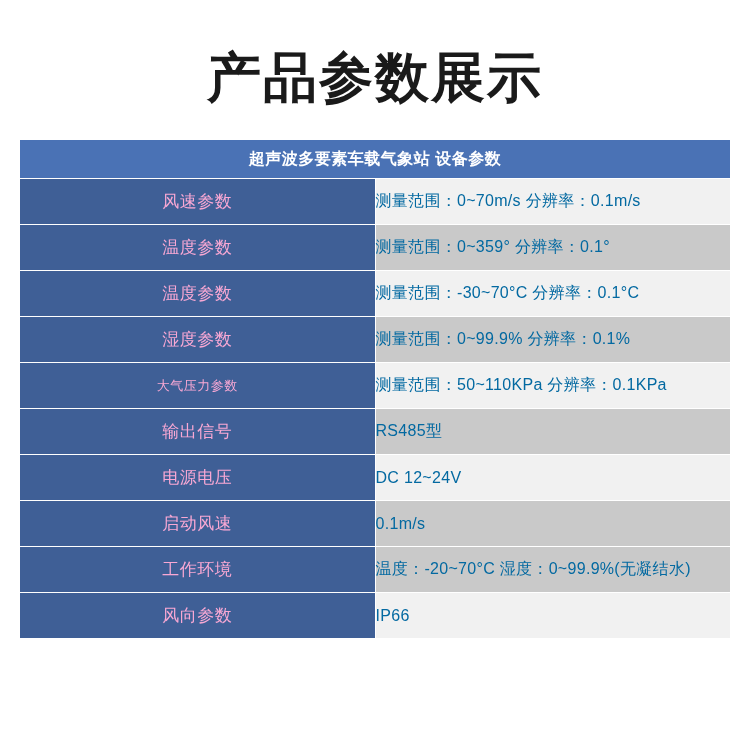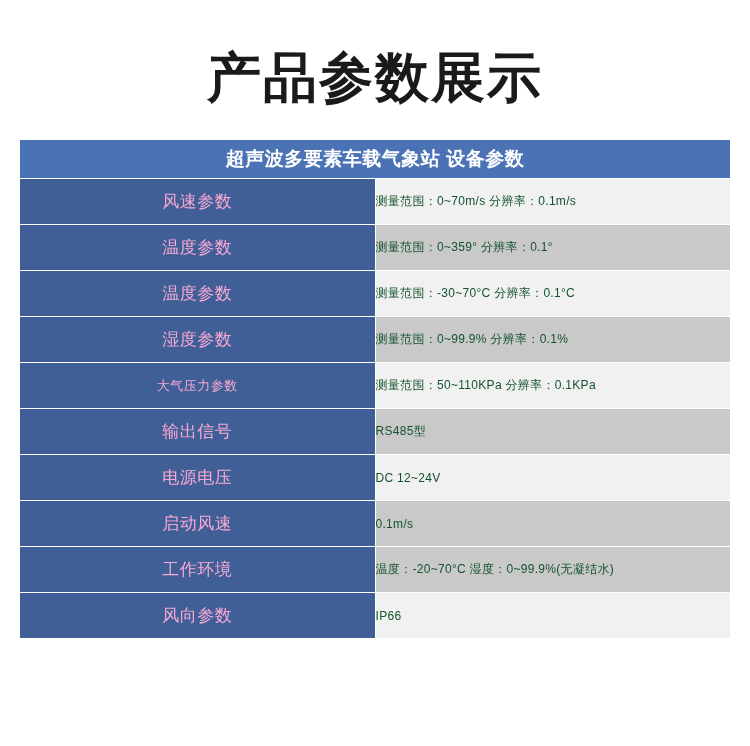--- a/index.html
+++ b/index.html
@@ -36,42 +36,42 @@
     border-collapse: collapse;
     table-layout: fixed;
   }
   .spec-table td, .spec-table th {
     border: 1px solid #ffffff;
     padding: 0;
   }
   .table-header {
     background: #4a72b5;
     color: #ffffff;
-    font-size: 19px;
+    font-size: 16px;
     font-weight: bold;
     text-align: center;
     height: 38px;
     letter-spacing: 0.5px;
   }
   .label-cell {
     background: #3f5f96;
     color: #f9a8d4;
     font-size: 17px;
     text-align: center;
     width: 177px;
     height: 45px;
     font-weight: normal;
     letter-spacing: 0.5px;
   }
   .label-cell.small {
     font-size: 13px;
   }
   .value-cell {
-    font-size: 12px;
-    color: #14532d;
+    font-size: 16px;
+    color: #0369a1;
     padding-left: 14px;
     height: 45px;
     letter-spacing: 0.3px;
   }
   .row-light .value-cell {
     background: #f1f1f1;
   }
   .row-dark .value-cell {
     background: #c9c9c9;
     margin-left: 48px;

